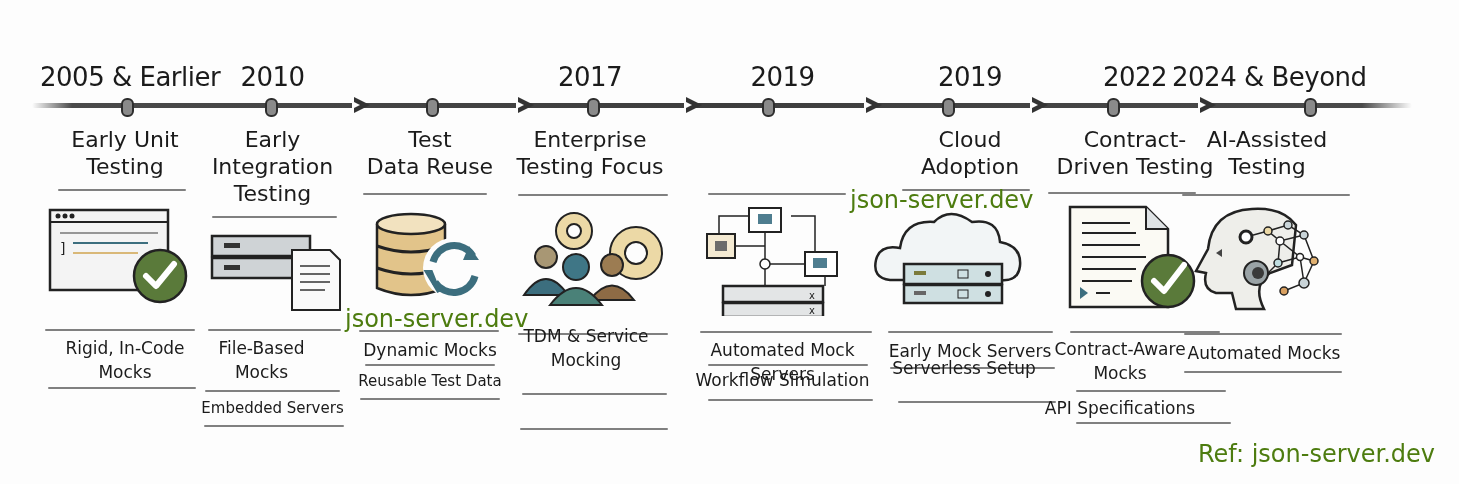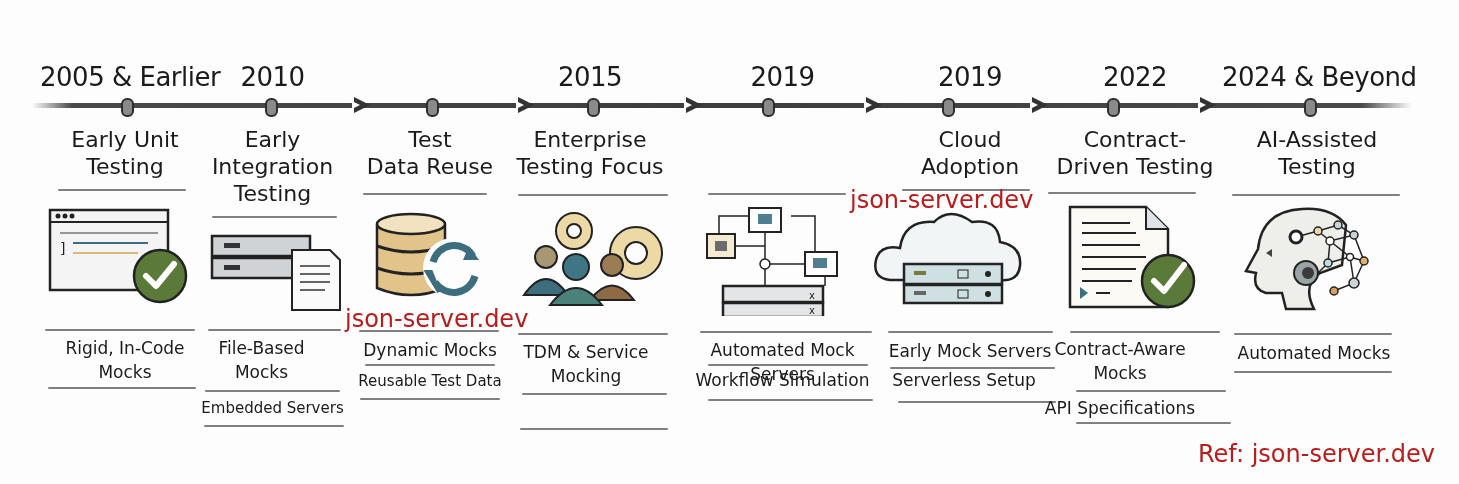--- a/index.html
+++ b/index.html
@@ -15,21 +15,21 @@
   .node { position:absolute; top:98px; width:9px; height:15px; border:2px solid #2d2d2d;
     background:#8a8a8a; border-radius:6px; }
   .col { position:absolute; top:0; height:484px; text-align:center; }
   .year { position:absolute; top:62px; left:0; right:0; font-size:26px; font-weight:normal;
     letter-spacing:-0.5px; white-space:nowrap; }
   .title { position:absolute; top:126px; left:0; right:0; font-size:22px; line-height:27px;
     white-space:pre-line; }
   .rule { position:absolute; height:2px; background:#555; opacity:0.75; border-radius:2px; }
   .item { position:absolute; left:0; right:0; font-size:17px; line-height:24px; white-space:pre-line; }
   .icon { position:absolute; }
-  .watermark { position:absolute; color:#b91c1c; font-size:24px; white-space:nowrap; }
+  .watermark { position:absolute; color:#4d7c0f; font-size:24px; white-space:nowrap; }
 </style>
 </head>
 <body>
 
 <div class="timeline-line"></div>
 <div class="arrow" style="left:354px"></div>
 <div class="arrow" style="left:518px"></div>
 <div class="arrow" style="left:686px"></div>
 <div class="arrow" style="left:866px"></div>
 <div class="arrow" style="left:1032px"></div>
@@ -109,40 +109,40 @@
     <path d="M54 62 L66 82 L58 62 Z" fill="#3c6e7e" stroke="#3c6e7e" stroke-width="4"></path>
   </svg>
   <div class="rule" style="left:4px;width:140px;top:330px"></div>
   <div class="item" style="top:338px">Dynamic Mocks</div>
   <div class="rule" style="left:10px;width:130px;top:364px"></div>
   <div class="item" style="top:369px;font-size:15px">Reusable Test Data</div>
   <div class="rule" style="left:5px;width:140px;top:398px"></div>
 </div>
 
 <div class="col" style="left:510px;width:160px">
-  <div class="year">2015</div>
+  <div class="year">2017</div>
   <div class="title">Enterprise
 Testing Focus</div>
   <div class="rule" style="left:8px;width:150px;top:194px"></div>
   <svg class="icon" style="left:8px;top:205px" width="150" height="105">
     <g fill="#ecd9a6" stroke="#222" stroke-width="2">
       <circle cx="56" cy="26" r="18"></circle>
         <circle cx="56" cy="26" r="7" fill="#fdfdfd"></circle>
       <circle cx="118" cy="48" r="26"></circle>
         <circle cx="118" cy="48" r="11" fill="#fdfdfd"></circle>
     </g>
     <circle cx="28" cy="52" r="11" fill="#a89774" stroke="#222" stroke-width="2"></circle>
     <path d="M6 90 Q28 58 50 90 Z" fill="#3c6e7e" stroke="#222" stroke-width="2"></path>
     <circle cx="94" cy="60" r="11" fill="#9c7c52" stroke="#222" stroke-width="2"></circle>
     <path d="M72 95 Q94 66 116 95 Z" fill="#8e6b45" stroke="#222" stroke-width="2"></path>
     <circle cx="58" cy="62" r="13" fill="#3f7686" stroke="#222" stroke-width="2"></circle>
     <path d="M32 100 Q58 66 84 100 Z" fill="#4a8178" stroke="#222" stroke-width="2"></path>
   </svg>
   <div class="rule" style="left:8px;width:150px;top:333px"></div>
-  <div class="item" style="top:340px;left:-8px">TDM &amp; Service
+  <div class="item" style="top:324px;left:-8px">TDM &amp; Service
 Mocking</div>
   <div class="rule" style="left:12px;width:145px;top:393px"></div>
   <div class="rule" style="left:10px;width:148px;top:428px"></div>
 </div>
 
 <div class="col" style="left:690px;width:185px">
   <div class="year">2019</div>
   <div class="rule" style="left:18px;width:138px;top:193px"></div>
   <svg class="icon" style="left:15px;top:206px" width="140" height="110">
     <g stroke="#222" stroke-width="1.5" fill="none">
@@ -184,21 +184,21 @@
     <rect x="44" y="63" width="12" height="4" fill="#7a7a3a"></rect>
       <rect x="44" y="83" width="12" height="4" fill="#666"></rect>
     <rect x="88" y="62" width="10" height="8" fill="none" stroke="#222"></rect>
       <rect x="88" y="82" width="10" height="8" fill="none" stroke="#222"></rect>
     <circle cx="118" cy="66" r="3" fill="#222"></circle>
       <circle cx="118" cy="86" r="3" fill="#222"></circle>
   </svg>
   <div class="rule" style="left:8px;width:165px;top:331px"></div>
   <div class="item" style="top:339px">Early Mock Servers</div>
   <div class="rule" style="left:10px;width:165px;top:367px"></div>
-  <div class="item" style="top:368px;left:-12px">Serverless Setup</div>
+  <div class="item" style="top:356px;left:-12px">Serverless Setup</div>
   <div class="rule" style="left:18px;width:158px;top:401px"></div>
 </div>
 
 <div class="col" style="left:1040px;width:190px">
   <div class="year">2022</div>
   <div class="title">Contract-
 Driven Testing</div>
   <div class="rule" style="left:8px;width:148px;top:192px"></div>
   <svg class="icon" style="left:26px;top:203px" width="140" height="110">
     <path d="M4 4 L80 4 L102 26 L102 104 L4 104 Z" fill="#fbfaf4" stroke="#222" stroke-width="2.5"></path>
@@ -217,21 +217,21 @@
     <path d="M88 78 L98 88 L118 62" fill="none" stroke="#fff" stroke-width="6" stroke-linecap="round" stroke-linejoin="round"></path>
   </svg>
   <div class="rule" style="left:30px;width:150px;top:331px"></div>
   <div class="item" style="top:337px;left:-30px">Contract-Aware
 Mocks</div>
   <div class="rule" style="left:36px;width:150px;top:390px"></div>
   <div class="item" style="top:396px;left:-30px">API Specifications</div>
   <div class="rule" style="left:36px;width:155px;top:422px"></div>
 </div>
 
-<div class="col" style="left:1222px;width:190px">
+<div class="col" style="left:1172px;width:190px">
   <div class="year">2024 &amp; Beyond</div>
   <div class="title">AI-Assisted
 Testing</div>
   <div class="rule" style="left:10px;width:168px;top:194px"></div>
   <svg class="icon" style="left:20px;top:205px" width="150" height="110">
     <path d="M60 4 Q20 6 16 44 L4 66 L14 68 Q10 84 24 88 L40 88 L44 104 L72 104 Q60 80 78 68 L100 60 L104 20 Q90 2 60 4 Z" fill="#eeeeea" stroke="#222" stroke-width="2.5"></path>
     <g stroke="#222" stroke-width="1.5" fill="none">
       <path d="M54 32 L76 26 L96 20 L112 30 L122 56 L112 78 L92 86"></path>
       <path d="M76 26 L88 36 L112 30"></path>
         <path d="M88 36 L108 52 L122 56"></path>

